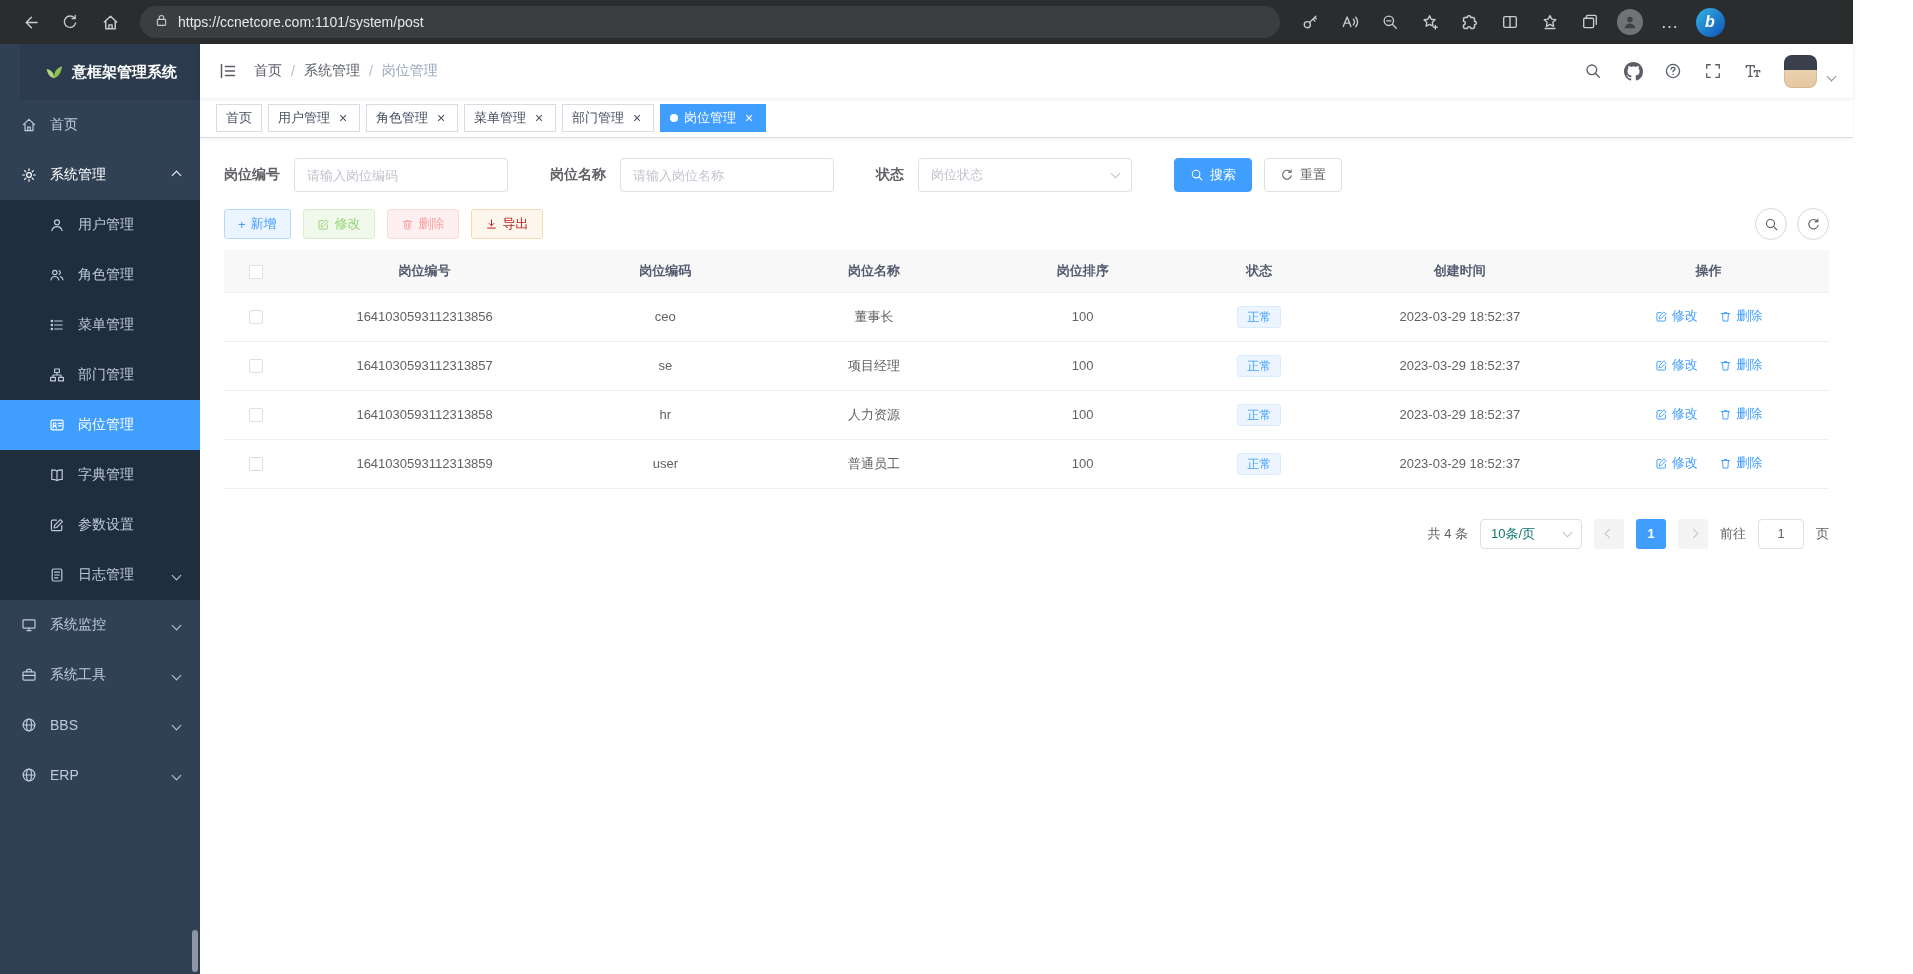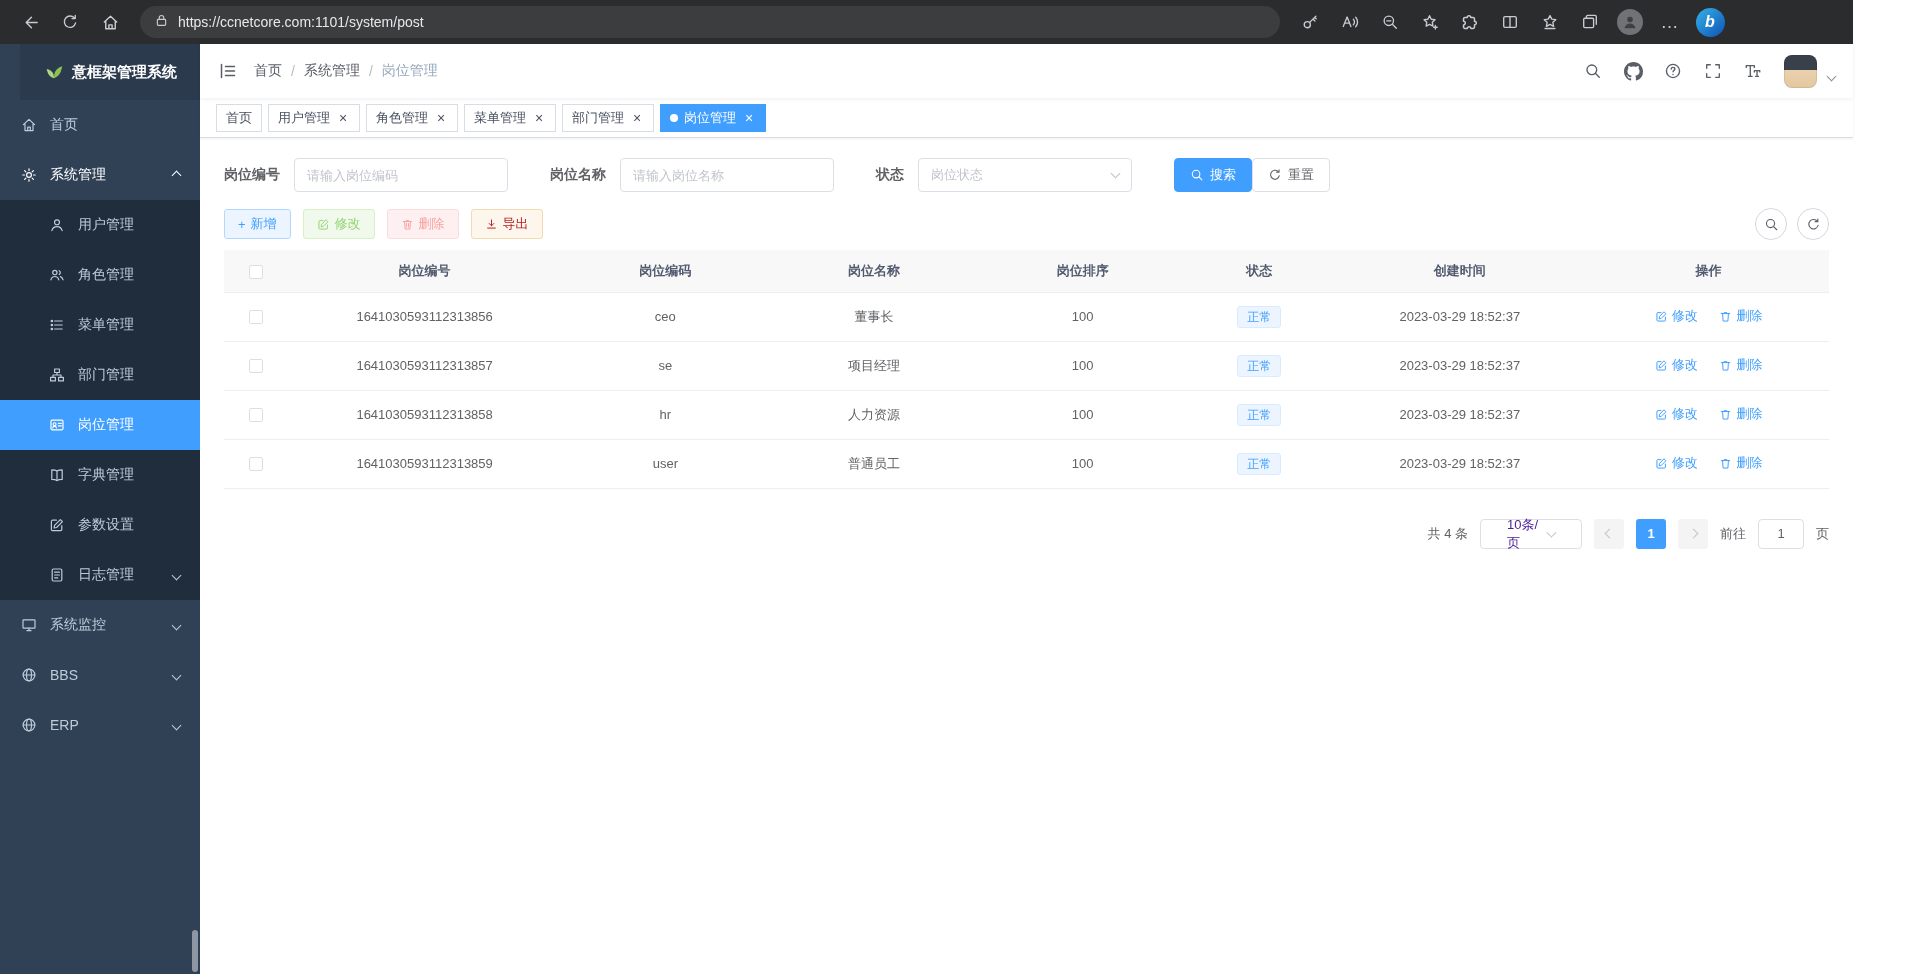--- a/index.html
+++ b/index.html
@@ -63,40 +63,40 @@
   .content { flex:1; padding:20px 24px 0 24px; overflow:hidden; }
 
   .filters { display:flex; align-items:center; margin-bottom:16px; }
   .fgroup { display:flex; align-items:center; margin-right:42px; }
   .flabel { font-size:14px; font-weight:700; color:#606266; margin-right:14px; white-space:nowrap; }
   .finput { width:214px; height:34px; border:1px solid #dcdfe6; border-radius:4px; padding:0 12px; font-size:13px; color:#606266; outline:none; font-family:inherit; }
   .finput::placeholder { color:#c0c4cc; }
   .fselect { width:214px; height:34px; border:1px solid #dcdfe6; border-radius:4px; padding:0 12px; display:flex; align-items:center; justify-content:space-between; color:#c0c4cc; font-size:13px; cursor:pointer; background:#fff; }
   .btn { height:34px; border-radius:4px; font-size:13px; display:inline-flex; align-items:center; gap:6px; padding:0 15px; cursor:pointer; border:1px solid #dcdfe6; background:#fff; color:#606266; font-family:inherit; }
   .btn-primary { background:#409eff; border-color:#409eff; color:#fff;align-items:center; }
-  .btn + .btn { margin-left:0; }
+  .btn + .btn { margin-left:12px; }
 
   .toolbar { display:flex; align-items:center; margin-bottom:10px; }
   .tbtn { height:30px; padding:0 13px; border-radius:3px; font-size:13px; display:inline-flex; align-items:center; gap:5px; border:1px solid; cursor:pointer; margin-right:12px; background:#fff; font-family:inherit; }
   .tbtn.add   { color:#409eff; background:#ecf5ff; border-color:#b3d8ff; }
   .tbtn.edit  { color:#95d374; background:#f0f9eb; border-color:#d8efc8; cursor:not-allowed; }
   .tbtn.del   { color:#f8a2a2; background:#fef0f0; border-color:#fbdcdc; cursor:not-allowed; }
   .tbtn.exp   { color:#b91c1c; background:#fdf6ec; border-color:#f5dab1; }
   .tb-spacer { flex:1; }
   .cbtn { width:32px; height:32px; border-radius:50%; border:1px solid #d5d8de; background:#fff; display:flex; align-items:center; justify-content:center; color:#5a5e66; cursor:pointer; margin-left:10px; }
 
   table.grid { width:100%; border-collapse:collapse; table-layout:fixed; }
   .grid th { background:#f8f8f9; color:#515a6e; font-weight:700; font-size:13px; height:42px; text-align:center; border-bottom:1px solid #ebeef5; }
   .grid td { height:49px; font-size:13px; color:#606266; text-align:center; border-bottom:1px solid #ebeef5; background:#fff; }
   .cb { width:14px; height:14px; border:1px solid #dcdfe6; border-radius:2px; display:inline-block; background:#fff; vertical-align:middle; cursor:pointer; }
   .status-tag { display:inline-block; height:22px; line-height:20px; padding:0 9px; font-size:12px; color:#409eff; background:#ecf5ff; border:1px solid #d9ecff; border-radius:3px; cursor:pointer; }
   .op { color:#409eff; font-size:13px; display:inline-flex; align-items:center; gap:4px; margin:0 9px; cursor:pointer; white-space:nowrap; }
 
   .pager { display:flex; align-items:center; justify-content:flex-end; margin-top:30px; font-size:13px; color:#606266; gap:12px; padding-right:0; }
-  .psel { width:102px; height:30px; border:1px solid #dcdfe6; border-radius:4px; display:flex; align-items:center; justify-content:space-between; padding:0 26px; color:#4c1d95; cursor:pointer; background:#fff; }
+  .psel { width:102px; height:30px; border:1px solid #dcdfe6; border-radius:4px; display:flex; align-items:center; justify-content:space-between; padding:0 10px; color:#0f766e; cursor:pointer; background:#fff; }
   .sel-caret { color:#c0c4cc; margin-top:-3px; }
   .pbtn { width:30px; height:30px; background:#f4f4f5; border-radius:3px; display:flex; align-items:center; justify-content:center; color:#c0c4cc; cursor:pointer; }
   .pnum { width:30px; height:30px; background:#409eff; color:#fff; border-radius:3px; display:flex; align-items:center; justify-content:center; font-weight:700; cursor:pointer; }
   .goto-input { width:46px; height:30px; border:1px solid #dcdfe6; border-radius:4px; text-align:center; font-size:13px; color:#606266; outline:none; font-family:inherit; }
 
   .si { fill:none; stroke:currentColor; stroke-width:1.5; stroke-linecap:round; stroke-linejoin:round; }
 </style>
 </head>
 <body>
 
@@ -307,20 +307,30 @@
         </div>
 
         <div class="menu-item">
           <span class="micon">
             <svg class="si" width="16" height="16" viewBox="0 0 20 20">
                 <rect x="2.5" y="3.5" width="15" height="10.5" rx="1"></rect>
                 <path d="M7.4 17h5.2M10 14v3"></path>
               </svg>
           </span>
           <span>系统监控</span>
+          <span class="m-arrow chev down"></span>
+        </div>
+        <div class="menu-item">
+          <span class="micon">
+            <svg class="si" width="16" height="16" viewBox="0 0 20 20">
+                <rect x="2.5" y="6" width="15" height="10.5" rx="1.5"></rect>
+                <path d="M7 6V4.5A1.5 1.5 0 0 1 8.5 3h3A1.5 1.5 0 0 1 13 4.5V6M2.5 10.5h15"></path>
+              </svg>
+          </span>
+          <span>系统工具</span>
           <span class="m-arrow chev down"></span>
         </div>
         <div class="menu-item">
           <span class="micon">
             <svg class="si" width="16" height="16" viewBox="0 0 20 20">
                 <circle cx="10" cy="10" r="7.3"></circle>
                 <ellipse cx="10" cy="10" rx="3.1" ry="7.3"></ellipse>
                 <path d="M2.7 10h14.6"></path>
               </svg>
           </span>

